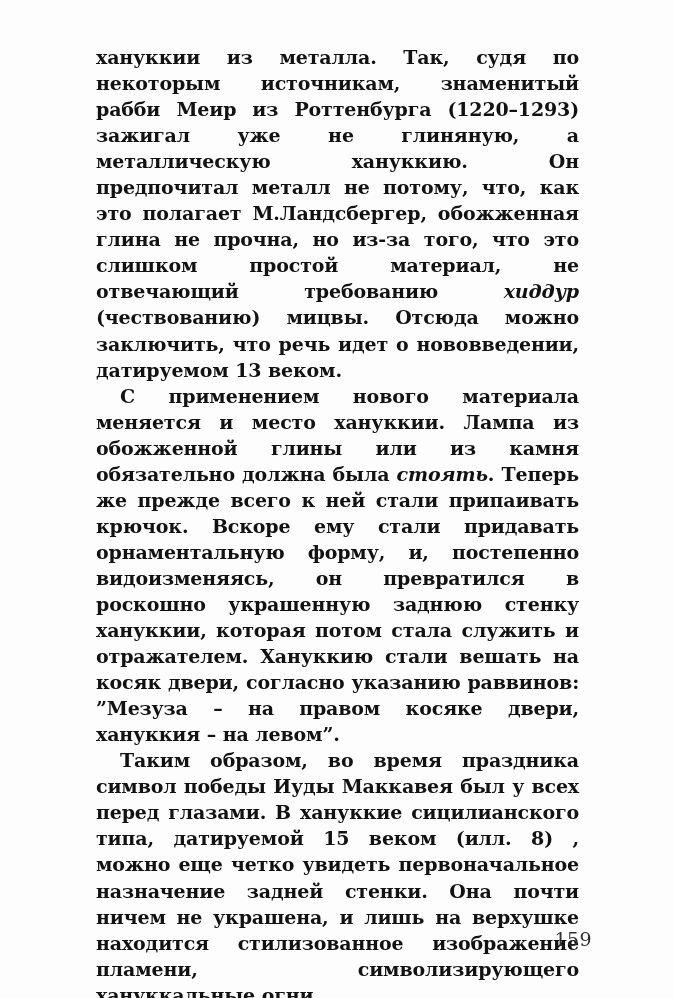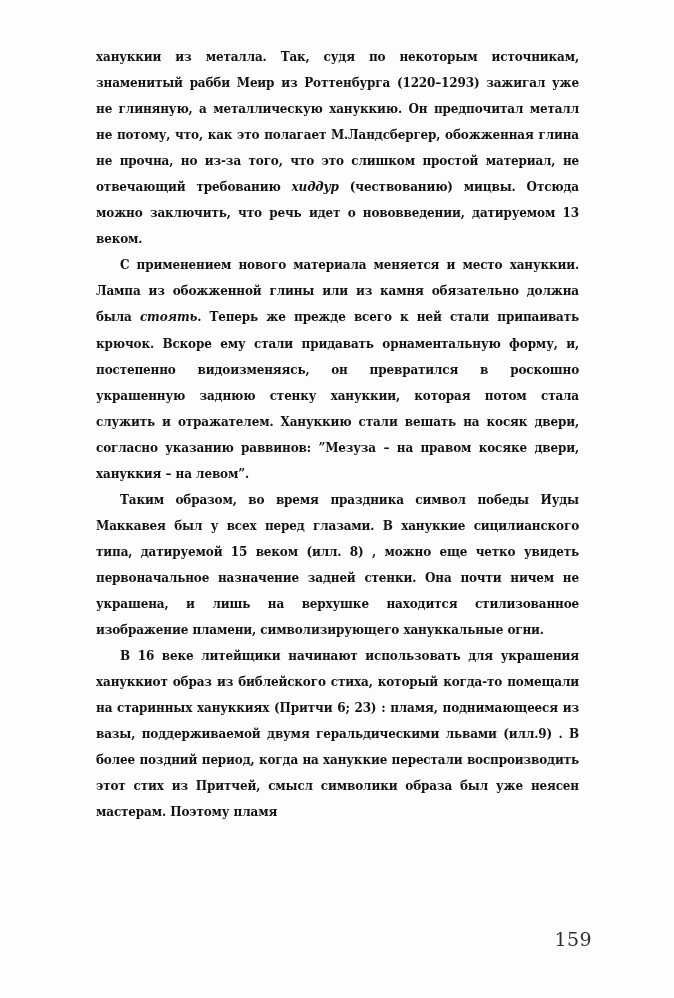--- a/index.html
+++ b/index.html
@@ -27,21 +27,21 @@
     position: absolute;
     left: 96px;
     top: 44px;
     width: 483px;
   }
 
   
   .para {
     margin: 0;
     font-family: "DejaVu Serif", "Liberation Serif", serif;
-    font-size: 12px;
+    font-size: 19px;
     line-height: 26.05px;
     font-weight: 700;
     color: #121212;
     text-align: justify;
     text-align-last: left;
     letter-spacing: -0.15px;
     word-spacing: 0.2px;
     text-indent: 24px;
     -webkit-font-smoothing: none;
   }

